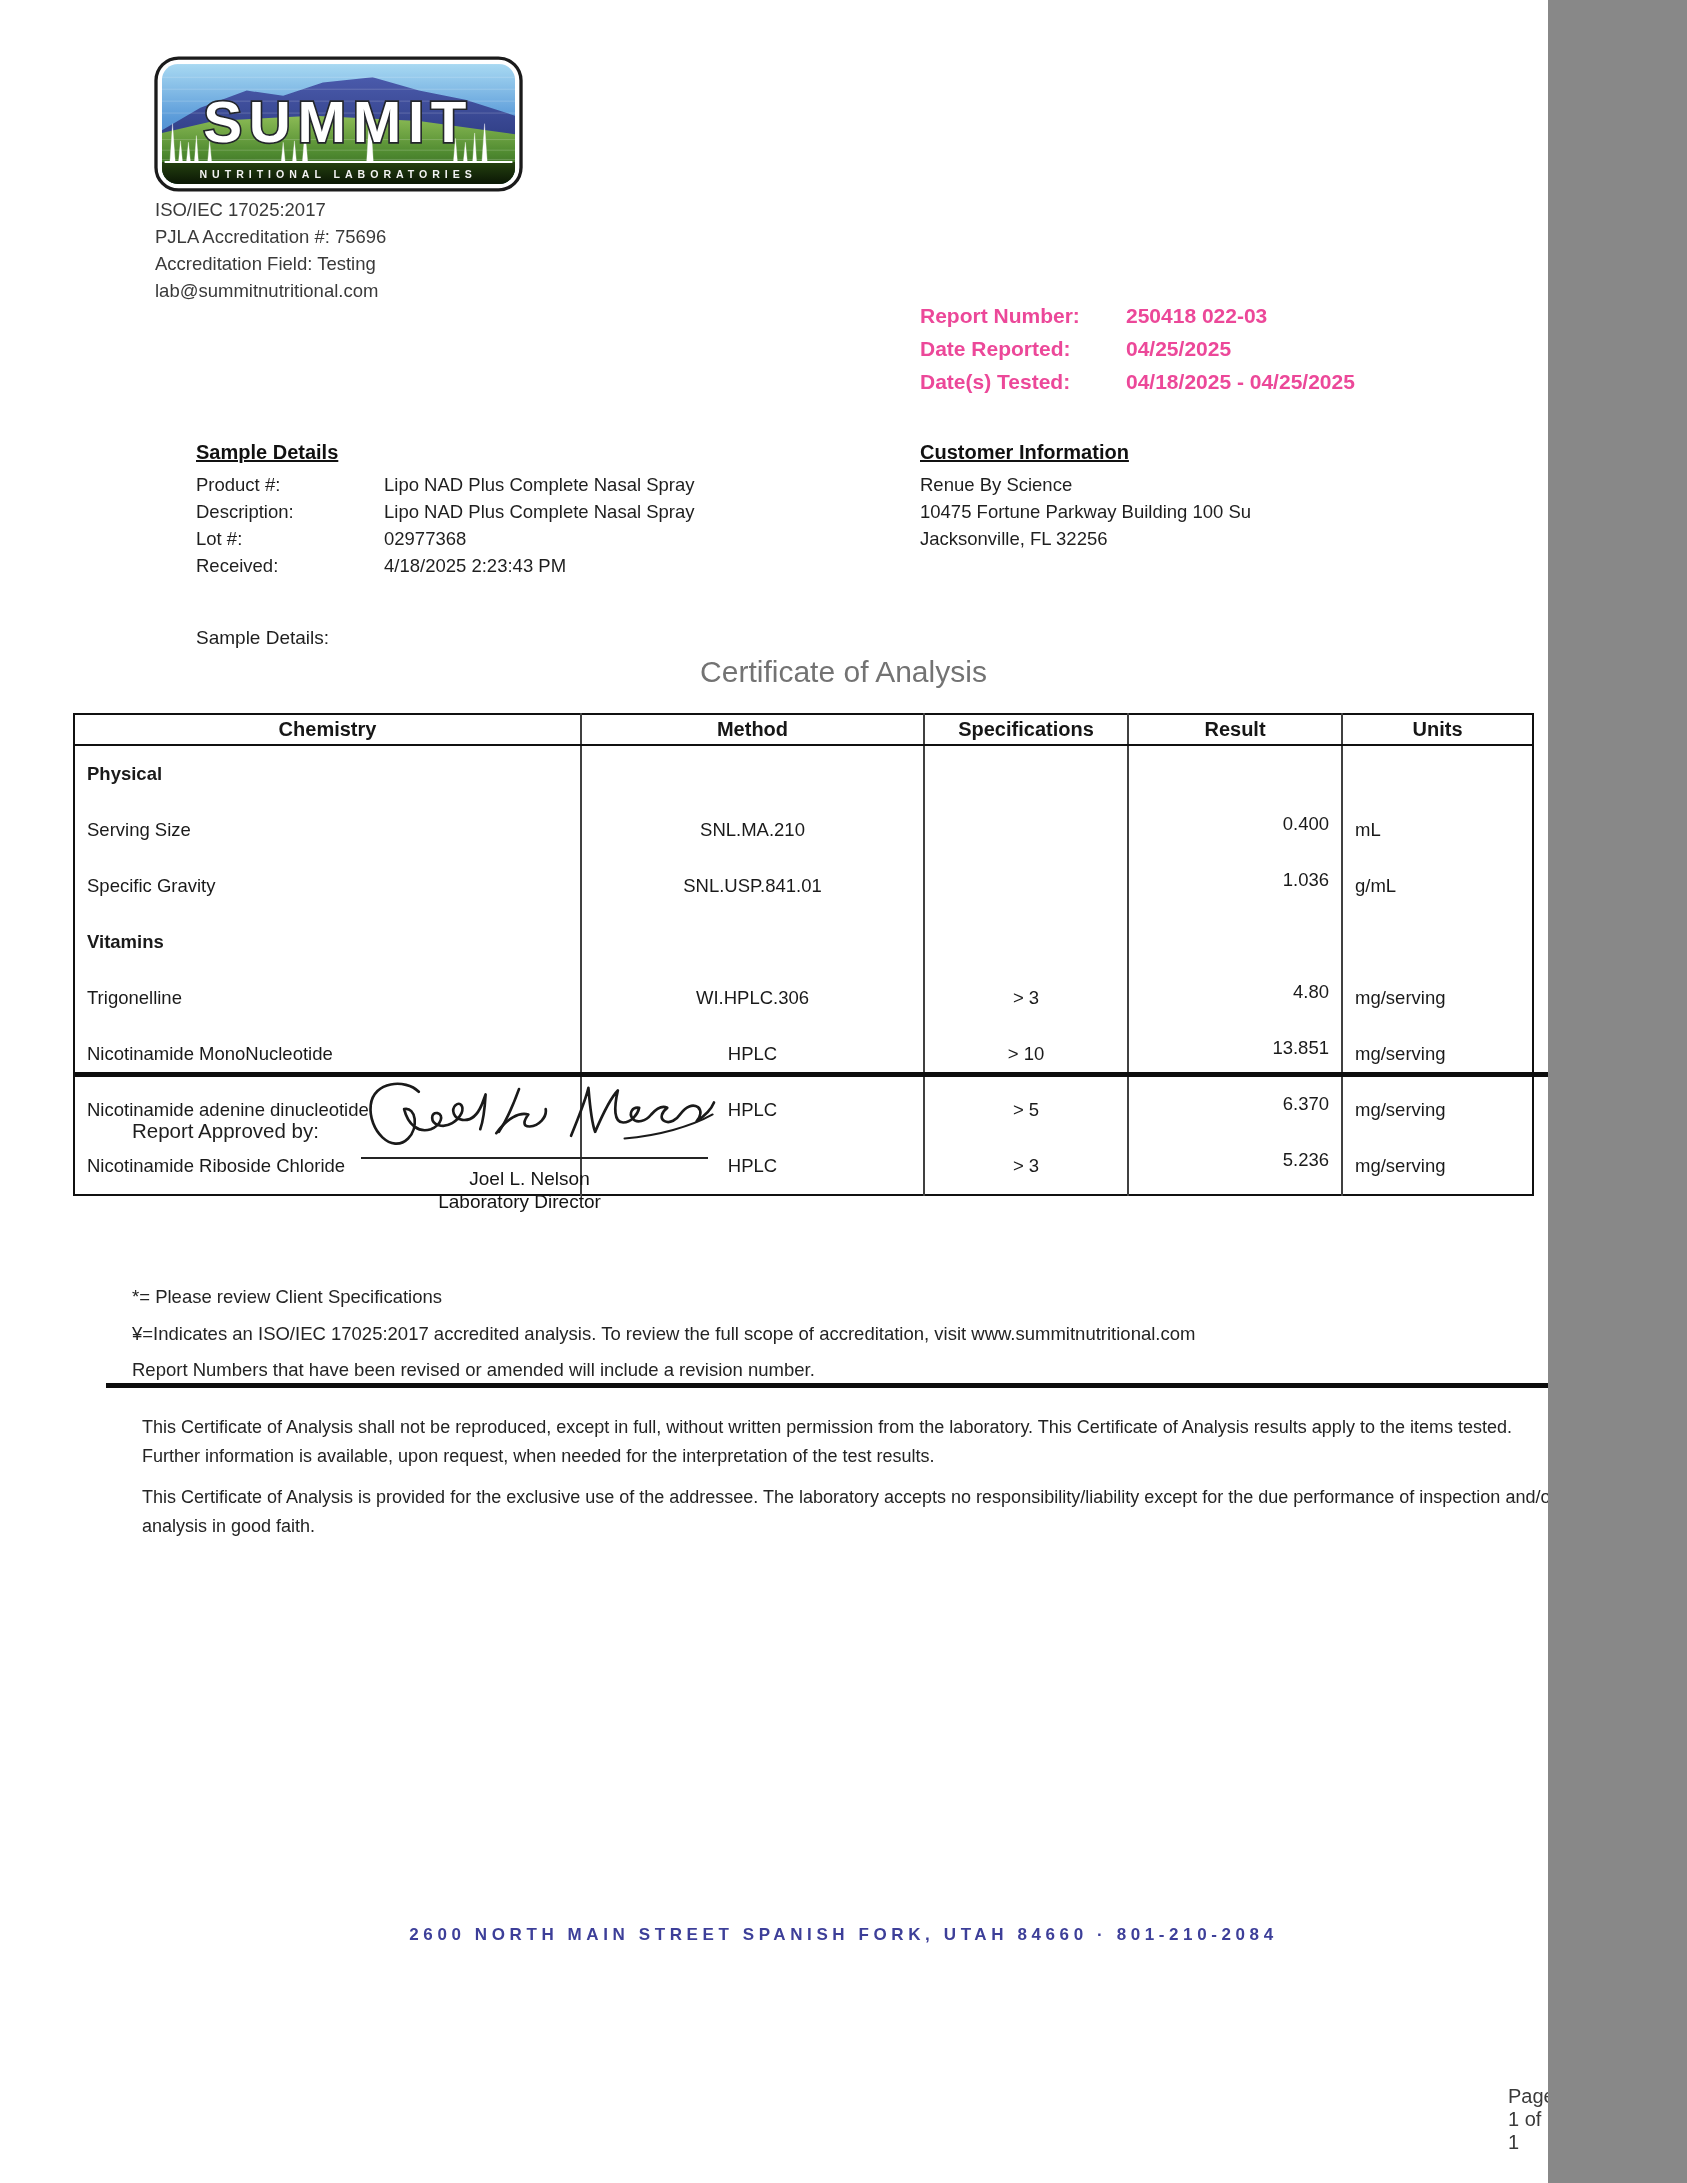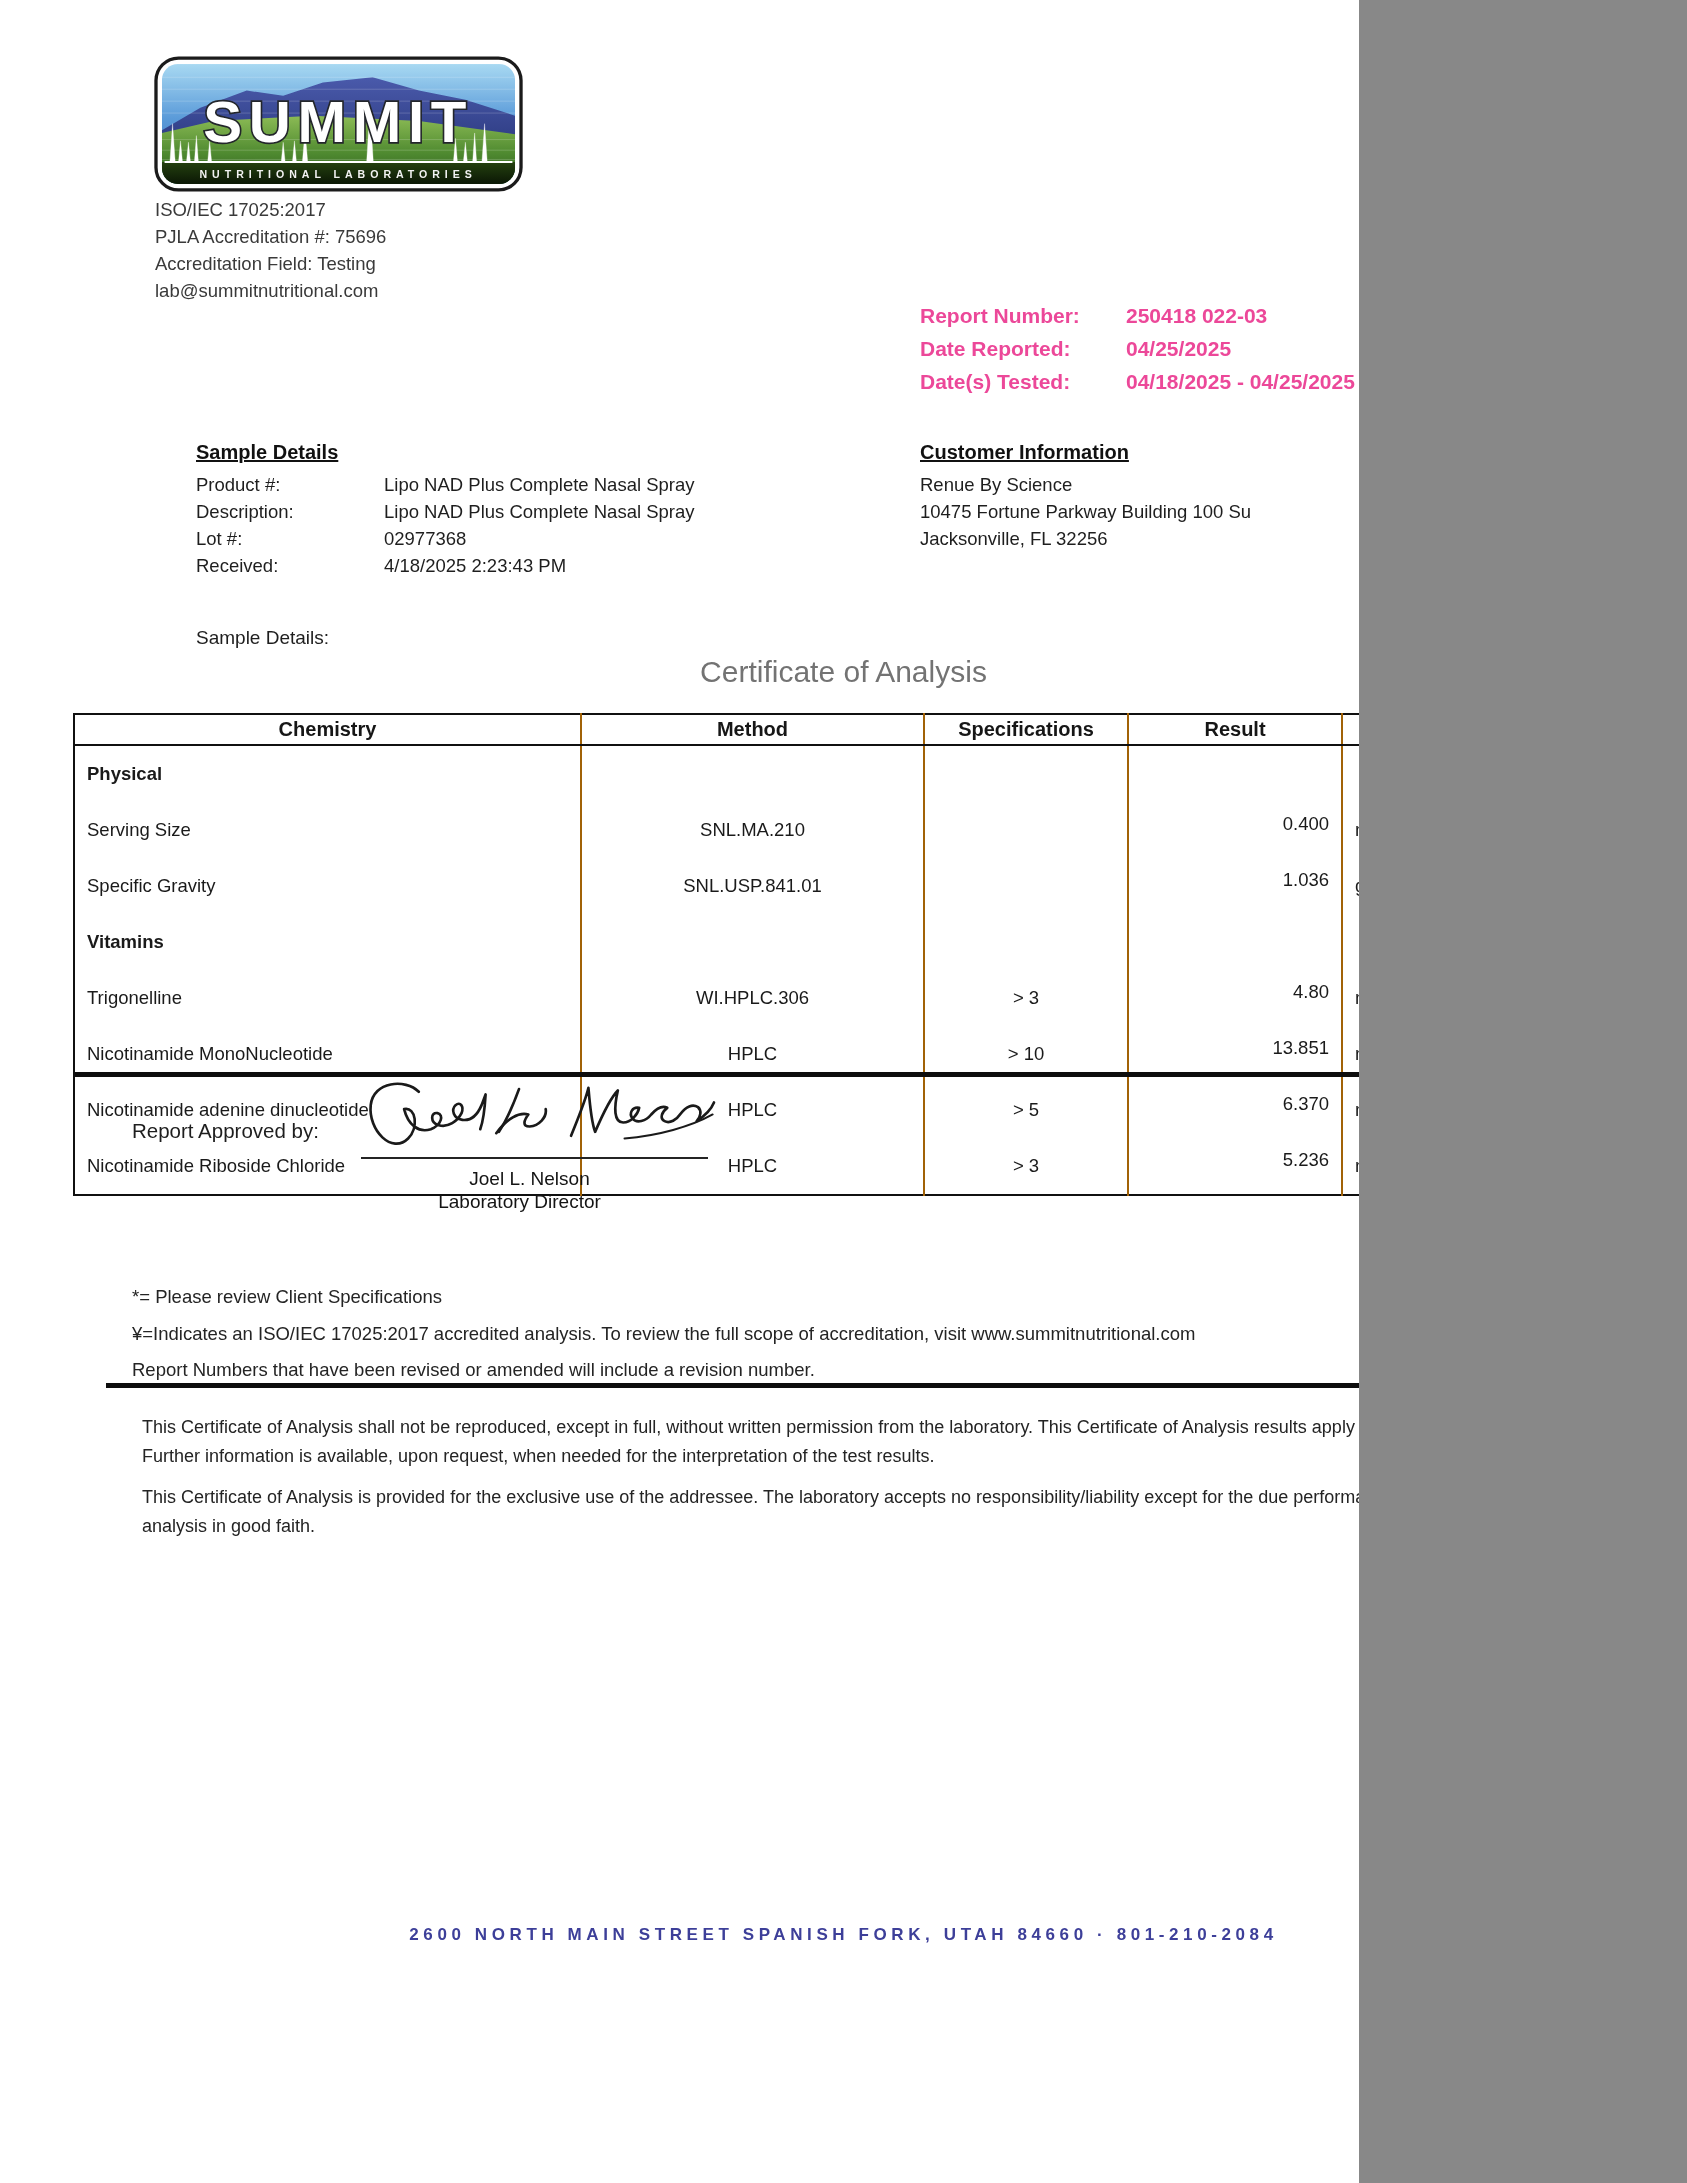--- a/index.html
+++ b/index.html
@@ -1,17 +1,17 @@
 <!DOCTYPE html>
 <html style="font-size:10.6px"><head>
 <meta charset="utf-8">
 <style>
   html,body { margin:0; padding:0; background:#888; }
   .page {
-    position:relative; width:1359px; height:2183px; background:#ffffff;
+    position:relative; width:1548px; height:2183px; background:#ffffff;
     font-family:"Liberation Sans", sans-serif; color:#1e1e1e; overflow:hidden;
   }
   .abs { position:absolute; }
 
   
   .logo { left:154px; top:56px; width:369px; height:136px; }
   .logo svg { display:block; width:100%; height:100%; }
 
   
   .accred { left:155px; top:196px; font-size:18.5px; line-height:27px; color:#3a3a3a; }
@@ -31,21 +31,21 @@
 
   
   .coa-title { left:0; top:655px; width:1687px; text-align:center; font-size:30px; font-weight:400; color:#737373; }
   table.coa { position:absolute; left:73px; top:713px; width:1459px;
     border-collapse:collapse; table-layout:fixed; border:2.6px solid #101010; }
   table.coa th {
     height:29px; font-size:20px; font-weight:700; text-align:center;
     border-bottom:2.6px solid #101010; color:#161616; padding:0;
   }
   table.coa td { height:32px; font-size:18.5px; vertical-align:middle; padding:12px; color:#1a1a1a; }
-  table.coa th + th, table.coa td + td { border-left:2px solid #a16207; }
+  table.coa th + th, table.coa td + td { border-left:2px solid #404040; }
   td.chem, th.chem { padding-left:9.3px; }
   td.chem { text-align:left; }
   th.chem { padding-left:0; }
   td.center { text-align:center; }
   td.result { text-align:right; font-size:14.6px; padding-right:6.6px; }
   td.result span { display:inline-block; transform:translateY(-6px); }
   td.units { padding-left:9.3px; }
   tr.group td.chem { font-weight:700; font-size:18.5px; }
 
   

